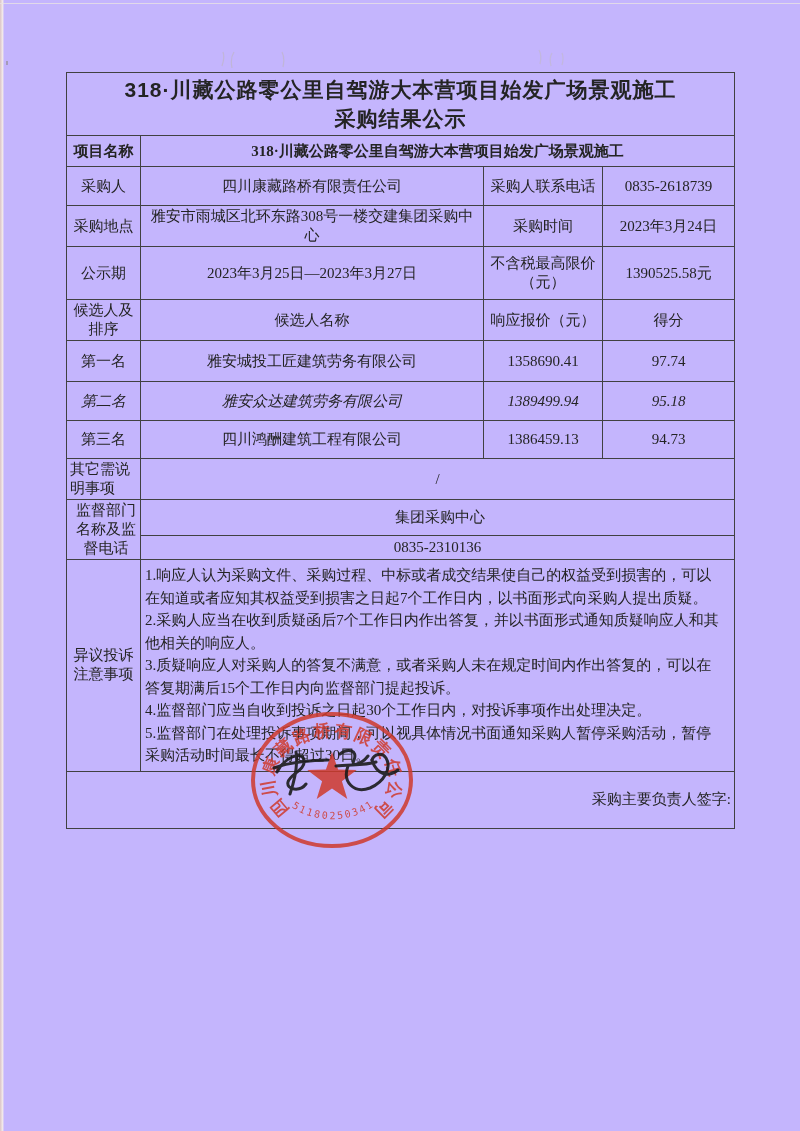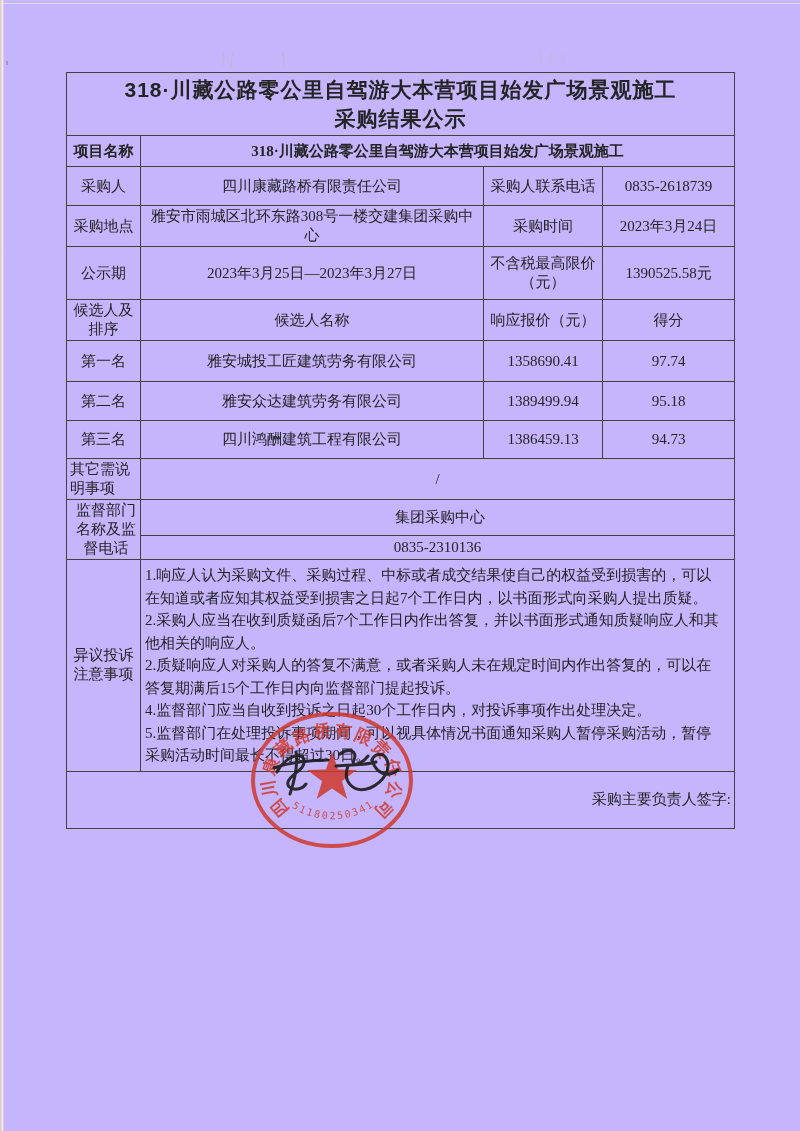--- a/index.html
+++ b/index.html
@@ -33,21 +33,21 @@
     font-family:"Liberation Sans","DejaVu Sans",sans-serif;
     font-weight:bold;font-size:21px;line-height:29px;letter-spacing:1px;
     height:60px;
   }
   tr.r2 td{height:28px;font-weight:bold;}
   tr.r3 td{height:36px;margin-top:44px;}
   tr.r4 td{height:38px;}
   tr.r5 td{height:50px;}
   tr.r6 td{height:35px;}
   tr.r7 td{height:38px;}
-  tr.r8 td{height:36px;}
+  tr.r8 td{height:36px;font-style:italic;}
   tr.r9 td{height:35px;}
   tr.r10 td{height:30px;}
   tr.r11 td{height:32px;padding-left:8px;}
   tr.r12 td{height:21px;margin-left:32px;}
   tr.r13 td{height:202px;}
   tr.r14 td{height:54px;}
   td.left-align{text-align:left;}
   td.objection-cell{
     text-align:left;font-size:15px;line-height:22.5px;
     padding:4px 8px 4px 4px;vertical-align:middle;
@@ -136,21 +136,21 @@
         <td colspan="3">集团采购中心</td>
       </tr>
       <tr class="r12">
         <td colspan="3">0835-2310136</td>
       </tr>
       <tr class="r13">
         <td>异议投诉注意事项</td>
         <td colspan="3" class="objection-cell">
           <div>1.响应人认为采购文件、采购过程、中标或者成交结果使自己的权益受到损害的，可以在知道或者应知其权益受到损害之日起7个工作日内，以书面形式向采购人提出质疑。</div>
           <div>2.采购人应当在收到质疑函后7个工作日内作出答复，并以书面形式通知质疑响应人和其他相关的响应人。</div>
-          <div>2.质疑响应人对采购人的答复不满意，或者采购人未在规定时间内作出答复的，可以在答复期满后15个工作日内向监督部门提起投诉。</div>
+          <div>3.质疑响应人对采购人的答复不满意，或者采购人未在规定时间内作出答复的，可以在答复期满后15个工作日内向监督部门提起投诉。</div>
           <div>4.监督部门应当自收到投诉之日起30个工作日内，对投诉事项作出处理决定。</div>
           <div>5.监督部门在处理投诉事项期间，可以视具体情况书面通知采购人暂停采购活动，暂停采购活动时间最长不得超过30日。</div>
         </td>
       </tr>
       <tr class="r14">
         <td colspan="4" class="sign-cell">
           <span>采购主要负责人签字:</span>
         </td>
       </tr>
     </tbody>

